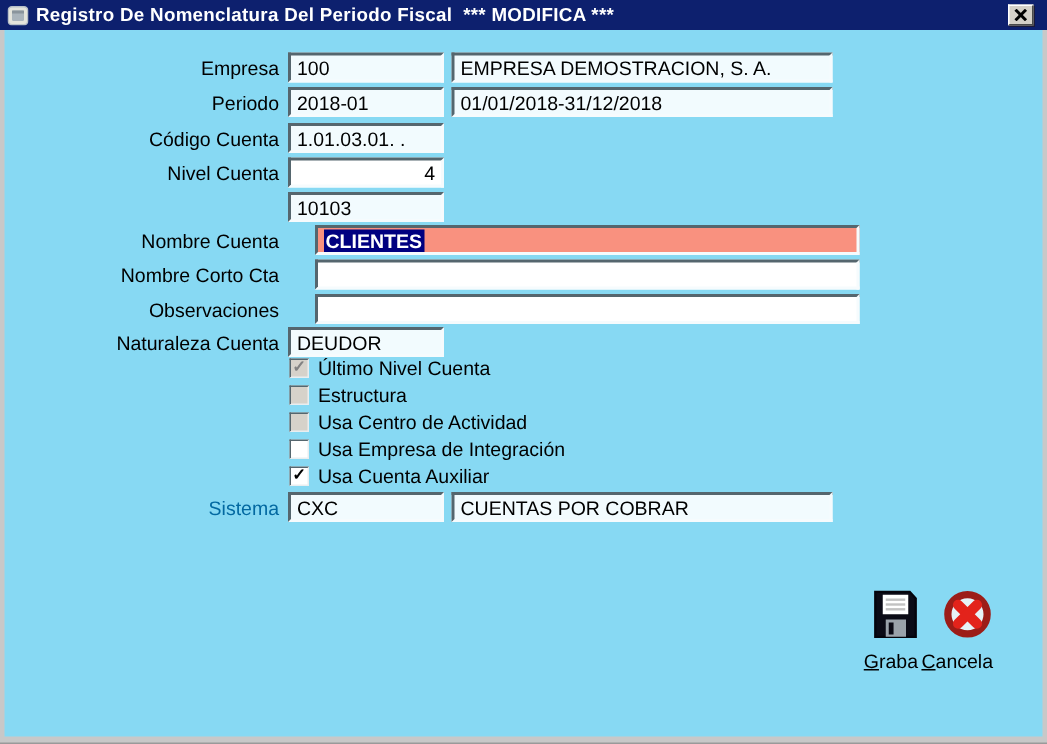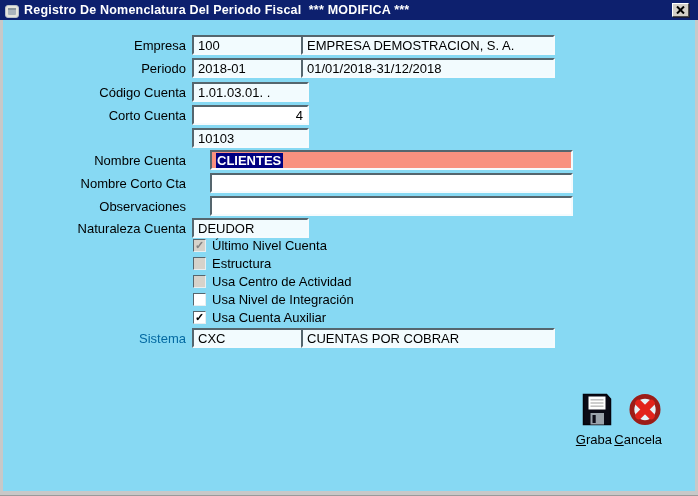--- a/index.html
+++ b/index.html
@@ -65,21 +65,21 @@
     font-size:13px; color:#000000;
     padding:1px 4px 0 4px;
     line-height:15px;
     white-space:nowrap; overflow:hidden;
     cursor:text;
   }
   .fld.white  { background:#ffffff; }
   .fld.salmon { background:#f9917f; }
   .fld.ta-r   { text-align:right; }
 
-  .c1   { left:189px; width:117px; }
+  .c1   { left:189px; width:104px; }
   .c2   { left:298px; width:254px; }
   .wide { left:189px; width:363px;margin-left:18px; }
 
   .sel {
     background:#000080; color:#ffffff;
     font-weight:bold; padding:0 2px 1px 1px;
   }
 
   
   .cb-row { position:absolute; left:190px; height:15px; }
@@ -149,21 +149,21 @@
     <div class="fld c1" style="top:15px">100</div>
     <div class="fld c2" style="top:15px">EMPRESA DEMOSTRACION, S. A.</div>
 
     <span class="lbl" style="top:38px">Periodo</span>
     <div class="fld c1" style="top:38px">2018-01</div>
     <div class="fld c2" style="top:38px">01/01/2018-31/12/2018</div>
 
     <span class="lbl" style="top:62px">Código Cuenta</span>
     <div class="fld c1" style="top:62px">1.01.03.01. .</div>
 
-    <span class="lbl" style="top:85px">Corto Cuenta</span>
+    <span class="lbl" style="top:85px">Nivel Cuenta</span>
     <div class="fld c1 white ta-r" style="top:85px">4</div>
 
     <div class="fld c1" style="top:108px">10103</div>
 
     <span class="lbl" style="top:130px">Nombre Cuenta</span>
     <div class="fld wide salmon" style="top:130px">
       <span class="sel">CLIENTES</span>
     </div>
 
     <span class="lbl" style="top:153px">Nombre Corto Cta</span>
@@ -182,21 +182,21 @@
     <div class="cb-row disabled" style="top:236px">
       <span class="cb-box"></span>
       <span class="cb-lbl">Estructura</span>
     </div>
     <div class="cb-row disabled" style="top:254px">
       <span class="cb-box"></span>
       <span class="cb-lbl">Usa Centro de Actividad</span>
     </div>
     <div class="cb-row" style="top:272px">
       <span class="cb-box"></span>
-      <span class="cb-lbl">Usa Nivel de Integración</span>
+      <span class="cb-lbl">Usa Empresa de Integración</span>
     </div>
     <div class="cb-row checked" style="top:290px">
       <span class="cb-box"></span>
       <span class="cb-lbl">Usa Cuenta Auxiliar</span>
     </div>
 
     <span class="lbl disabled" style="top:308px">Sistema</span>
     <div class="fld c1" style="top:308px">CXC</div>
     <div class="fld c2" style="top:308px">CUENTAS POR COBRAR</div>
 

